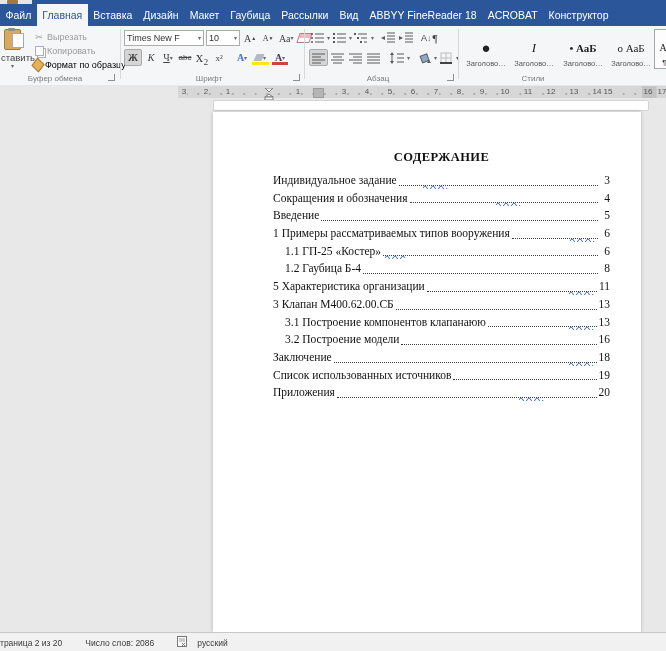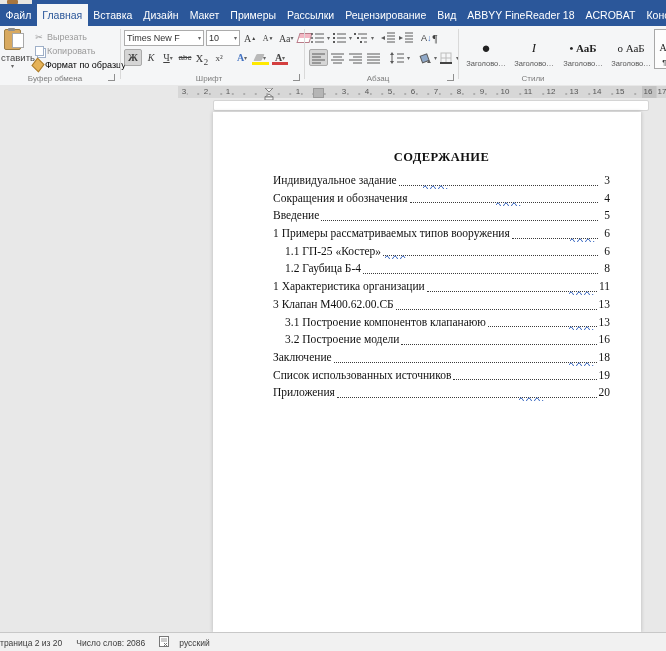--- a/index.html
+++ b/index.html
@@ -82,41 +82,40 @@
   .tt{white-space:pre;}
   .misspell{text-decoration-style:wavy;text-decoration-color:#e04040;
             text-decoration-thickness:1px;text-underline-offset:2px;}
   .lead{flex:1;position:relative;align-self:flex-end;border-bottom:1.5px dotted #3c3c3c;margin:0 2px 4px 2px;height:1px;}
   .bwav{position:absolute;bottom:-4px;height:5px;}
   .pg{min-width:10px;text-align:right;white-space:nowrap;}
 
   
   .statusbar{left:0;top:632px;width:666px;height:19px;background:#f1f1f1;border-top:1px solid #c8c8c8;
              display:flex;align-items:center;font-size:8.5px;color:#3b3b3b;}
-  .sb-item{margin-right:14px;white-space:nowrap;}
+  .sb-item{margin-right:23px;white-space:nowrap;}
   .sb-item:first-child{margin-left:0;}
   .workspace{left:0;top:85px;width:666px;height:547px;background:#e8e8e8;}
 </style>
 </head>
 <body>
 
 <div class="abs titlestrip"></div>
 <div class="abs qat">
   <div class="abs qat-ic"></div>
 </div>
 
 <div class="abs tabbar">
   <span class="tab">Файл</span>
   <span class="tab active">Главная</span>
   <span class="tab">Вставка</span>
   <span class="tab">Дизайн</span>
   <span class="tab">Макет</span>
-  <span class="tab">Примеры</span>
+  <span class="tab">Гаубица</span>
   <span class="tab">Рассылки</span>
-  <span class="tab">Рецензирование</span>
   <span class="tab">Вид</span>
   <span class="tab">ABBYY FineReader 18</span>
   <span class="tab">ACROBAT</span>
   <span class="tab">Конструктор</span>
 
 </div>
 
 <div class="abs ribbon">
 
   <div class="abs grp" style="left:0;width:118px;">
@@ -382,21 +381,21 @@
   <span class="rn" style="left:212px;">5</span>
   <span class="rn" style="left:235px;">6</span>
   <span class="rn" style="left:258px;">7</span>
   <span class="rn" style="left:281px;">8</span>
   <span class="rn" style="left:304px;">9</span>
   <span class="rn" style="left:327px;">10</span>
   <span class="rn" style="left:350px;">11</span>
   <span class="rn" style="left:373px;">12</span>
   <span class="rn" style="left:396px;">13</span>
   <span class="rn" style="left:419px;">14</span>
-  <span class="rn" style="left:442px;">15</span>
+  <span class="rn" style="left:430px;">15</span>
   <span class="rn" style="left:470px;background:#c3c3c3;">16</span>
   <span class="rn" style="left:484px;">17</span>
   <span class="tabstop"></span>
   <span class="indmk">
     <svg width="10" height="12">
         <polygon points="1,0 9,0 5,4" fill="#f4f4f4" stroke="#7f7f7f"></polygon>
         <polygon points="5,6 1,9 9,9" fill="#f4f4f4" stroke="#7f7f7f"></polygon>
         <rect x="1" y="9" width="8" height="3" fill="#f4f4f4" stroke="#7f7f7f"></rect>
       </svg>
   </span>
@@ -455,21 +454,21 @@
         <span class="pg">6</span>
       </div>
 
       <div class="trow sub">
         <span class="tt">1.2 Гаубица Б-4</span>
         <span class="lead"></span>
         <span class="pg">8</span>
       </div>
 
       <div class="trow">
-        <span class="tt">1 Характеристика организации</span>
+        <span class="tt">5 Характеристика организации</span>
         <span class="lead">
           <svg class="bwav" style="right:2px;" width="26" height="5">
               <path d="M0 4 Q2 0 4 4 T8 4 T12 4 T16 4 T20 4 T24 4" stroke="#3565c0" fill="none"></path>
             </svg>
         </span>
         <span class="pg">11</span>
       </div>
 
       <div class="trow">
         <span class="tt">3 Клапан М400.62.</span>

